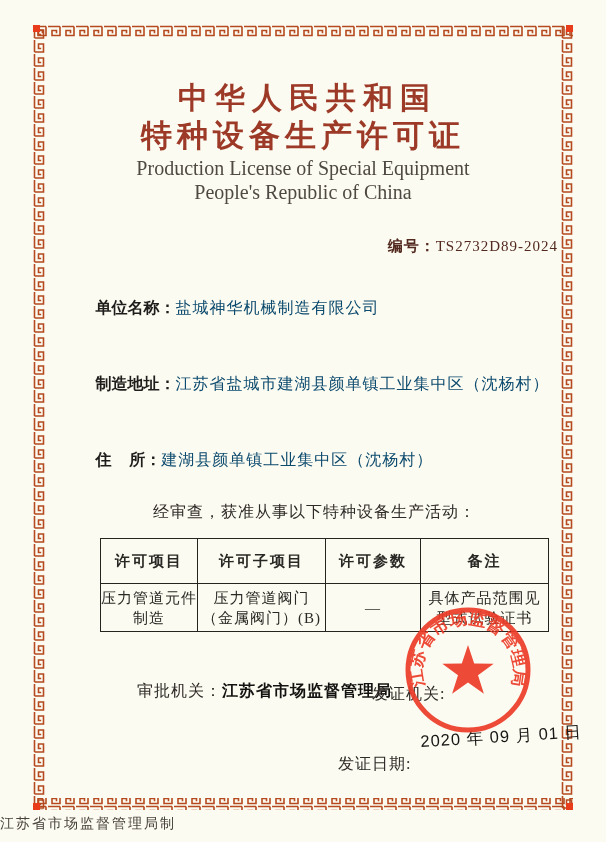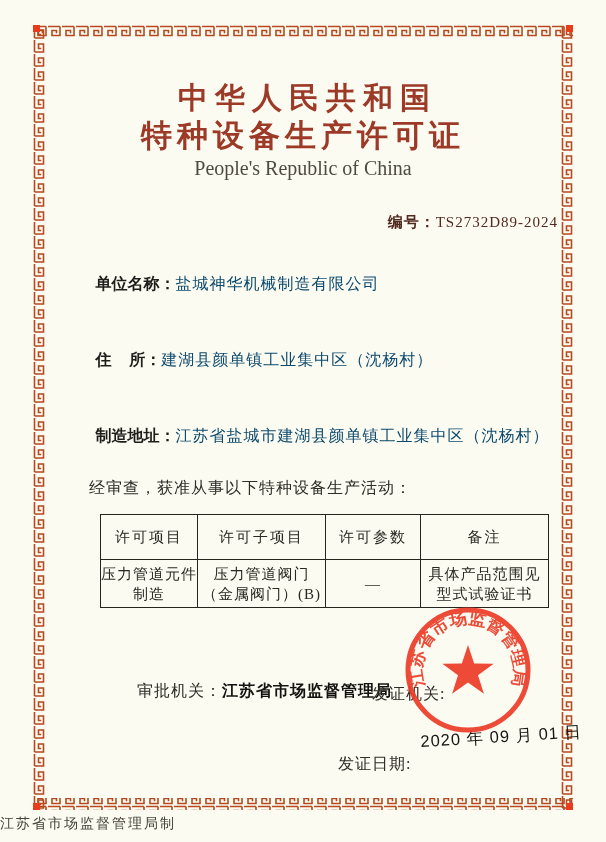--- a/index.html
+++ b/index.html
@@ -39,37 +39,37 @@
     margin-top:33px; text-align:right; padding-right:15px;
     font-size:15px; color:#52291f; letter-spacing:1px;
   }
   .number-label { font-weight:600; }
   .number-value { font-family:"Liberation Serif", serif; }
   .info-block { margin-top:22px; padding-left:27px; }
   .info-line { margin-bottom:16px; font-size:16px; line-height:20px; white-space:pre; }
   .info-label { font-weight:600; color:#1f1d1b;text-align:center; }
   .info-value { font-family:"Liberation Serif", serif; color:#0c4a6e; letter-spacing:1px; }
   .statement-line {
-    padding-left:56px; margin-top:-4px;
+    padding-left:120px; margin-top:-4px;
     font-size:16px; color:#2e2b28; letter-spacing:1px;
     font-family:"Liberation Serif", serif;
   }
   table.license {
     margin:15px 0 0 67px;
     border-collapse:collapse;
     table-layout:fixed;
     background:transparent;
   }
   table.license th, table.license td {
     border:1.6px solid #26241f;
     text-align:center; vertical-align:middle;
     font-family:"Liberation Serif", serif;
     color:#2a2824; white-space:pre-line;
   }
-  table.license th { height:45px; font-size:15px; font-weight:normal; letter-spacing:2px; }
+  table.license th { height:45px; font-size:15px; font-weight:bold; letter-spacing:2px; }
   table.license td { height:48px; font-size:15px; line-height:20px; letter-spacing:1px; }
   .col-item { width:97px; } .col-sub { width:128px; }
   .col-param { width:95px; } .col-remark { width:128px; }
   .abs { position:absolute; }
   .bottom-line { font-size:16px; line-height:20px; color:#2e2b28; }
   .kai-label { font-family:"Liberation Serif", serif; letter-spacing:1px; }
   .bold-val { font-weight:bold; color:#141210; letter-spacing:1px; }
   .date-val { font-size:16.5px; color:#191715; letter-spacing:1px; }
   .issue-date-value { transform:rotate(-3.5deg); transform-origin:left bottom; }
   .seal-svg { position:absolute; left:398px; top:600px; opacity:0.92; }
@@ -100,36 +100,37 @@
     <rect x="533" y="0" width="7" height="7" fill="#e93c1a"></rect>
     <rect x="0" y="778" width="7" height="7" fill="#e93c1a"></rect>
     <rect x="533" y="778" width="7" height="7" fill="#e93c1a"></rect>
   </svg>
 
   <div class="inner">
 
     <div class="title-block">
       <div class="title-cn-1">中华人民共和国</div>
       <div class="title-cn-2">特种设备生产许可证</div>
+      <div class="title-en">Production License of Special Equipment</div>
       <div class="title-en">People's Republic of China</div>
     </div>
 
     <div class="number-line">
       <span class="number-label">编号：</span><span class="number-value">TS2732D89-2024</span>
     </div>
 
     <div class="info-block">
       <div class="info-line">
         <span class="info-label">单位名称：</span><span class="info-value">盐城神华机械制造有限公司</span>
       </div>
       <div class="info-line">
-        <span class="info-label">住    所：</span><span class="info-value">建湖县颜单镇工业集中区（沈杨村）</span>
+        <span class="info-label">制造地址：</span><span class="info-value">江苏省盐城市建湖县颜单镇工业集中区（沈杨村）</span>
       </div>
       <div class="info-line">
-        <span class="info-label">制造地址：</span><span class="info-value">江苏省盐城市建湖县颜单镇工业集中区（沈杨村）</span>
+        <span class="info-label">住    所：</span><span class="info-value">建湖县颜单镇工业集中区（沈杨村）</span>
       </div>
     </div>
 
     <div class="statement-line">经审查，获准从事以下特种设备生产活动：</div>
 
     <table class="license">
       <colgroup>
         <col class="col-item">
           <col class="col-sub">
           <col class="col-param">

